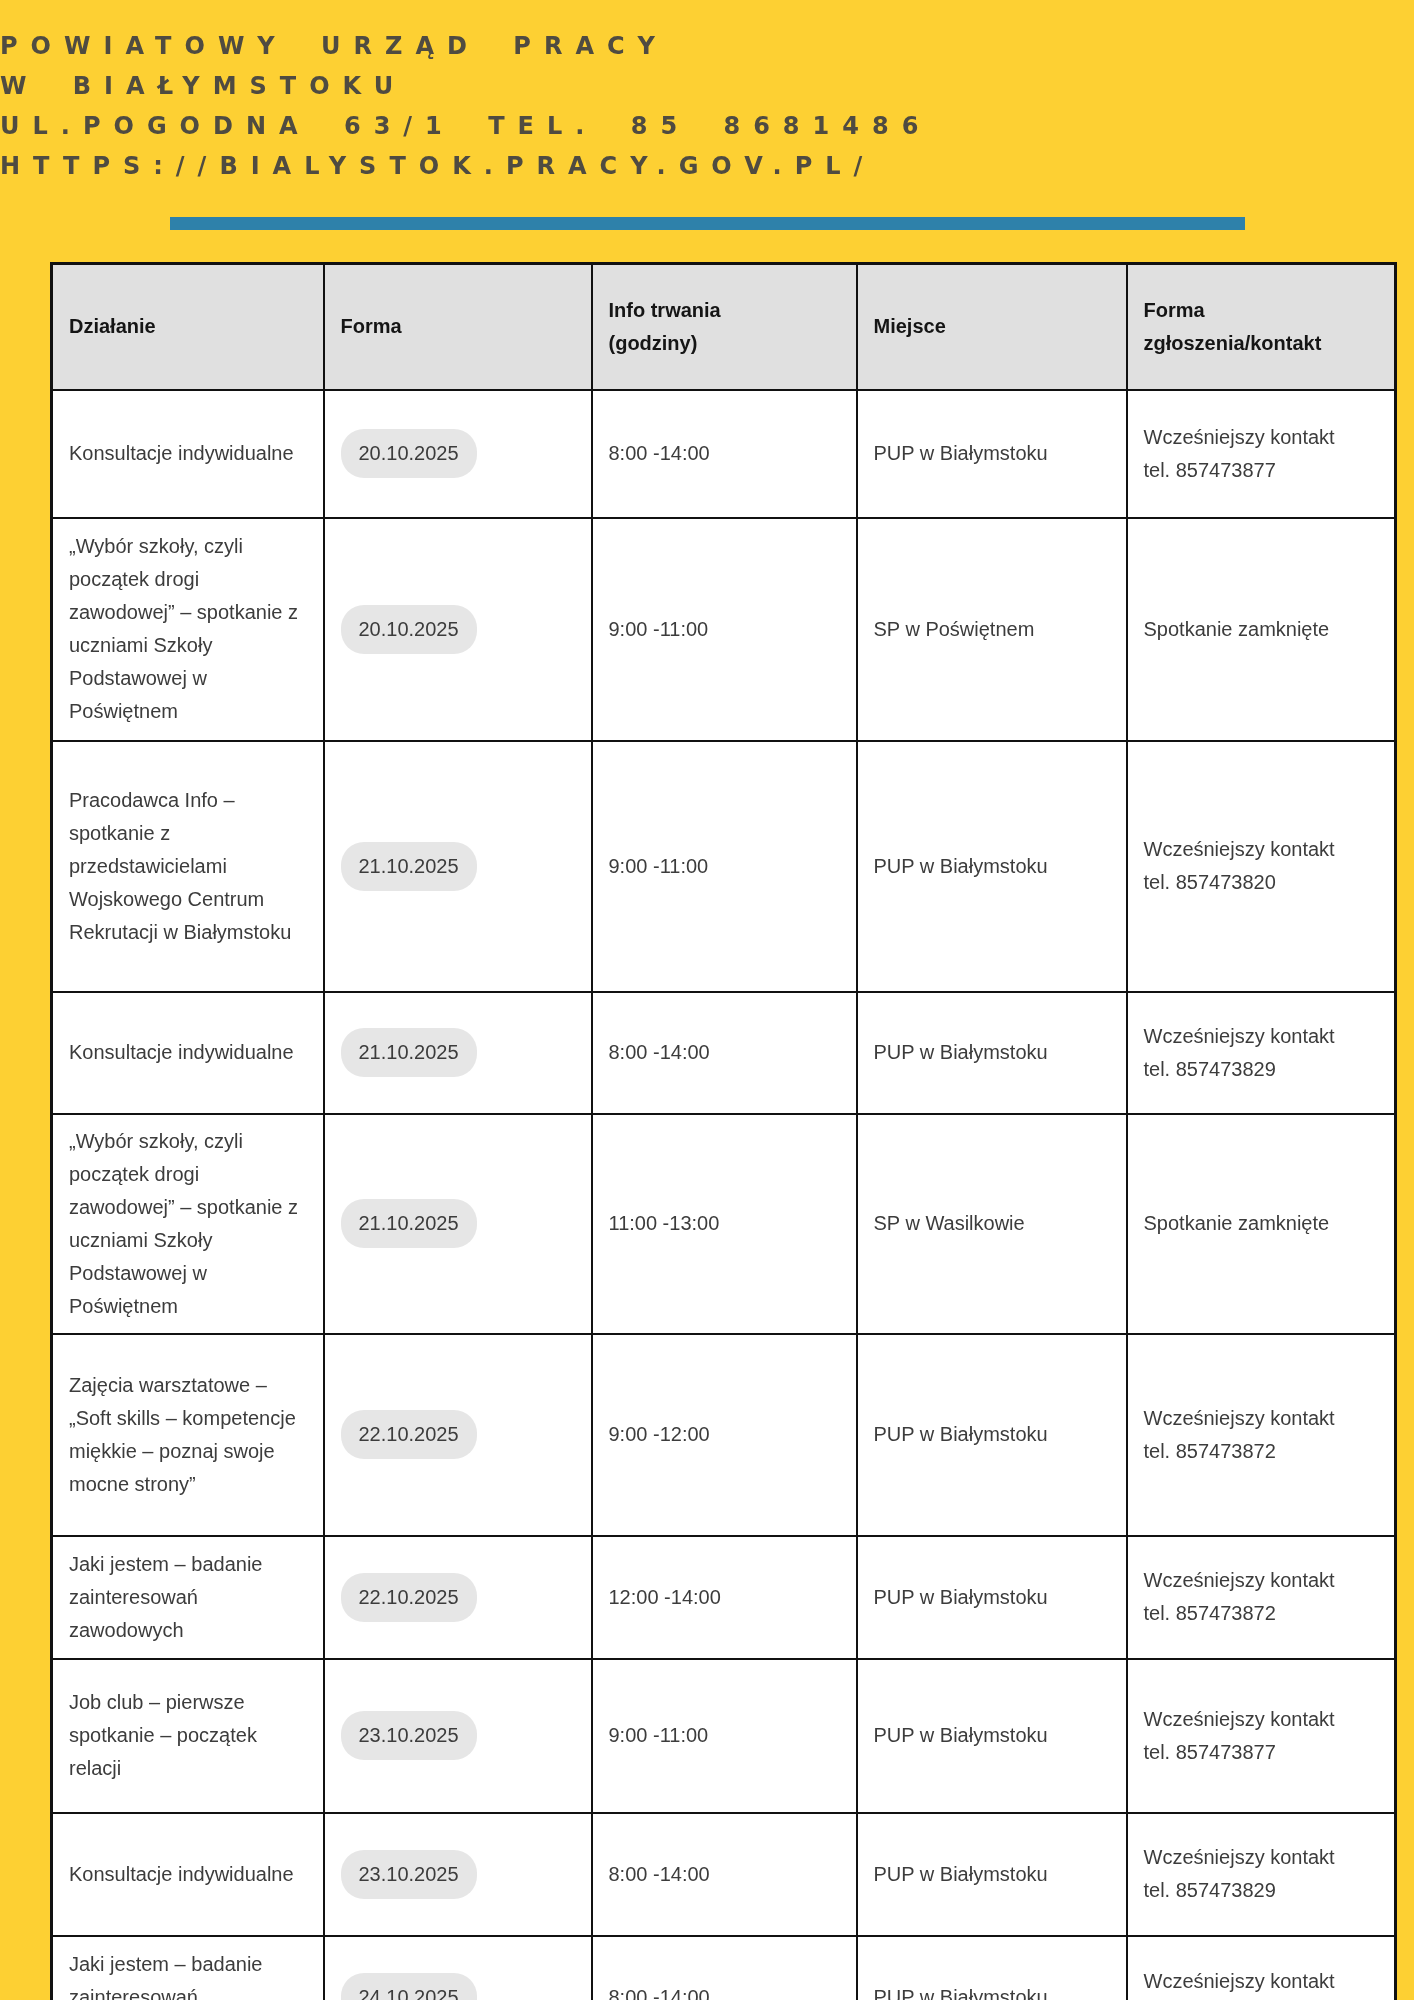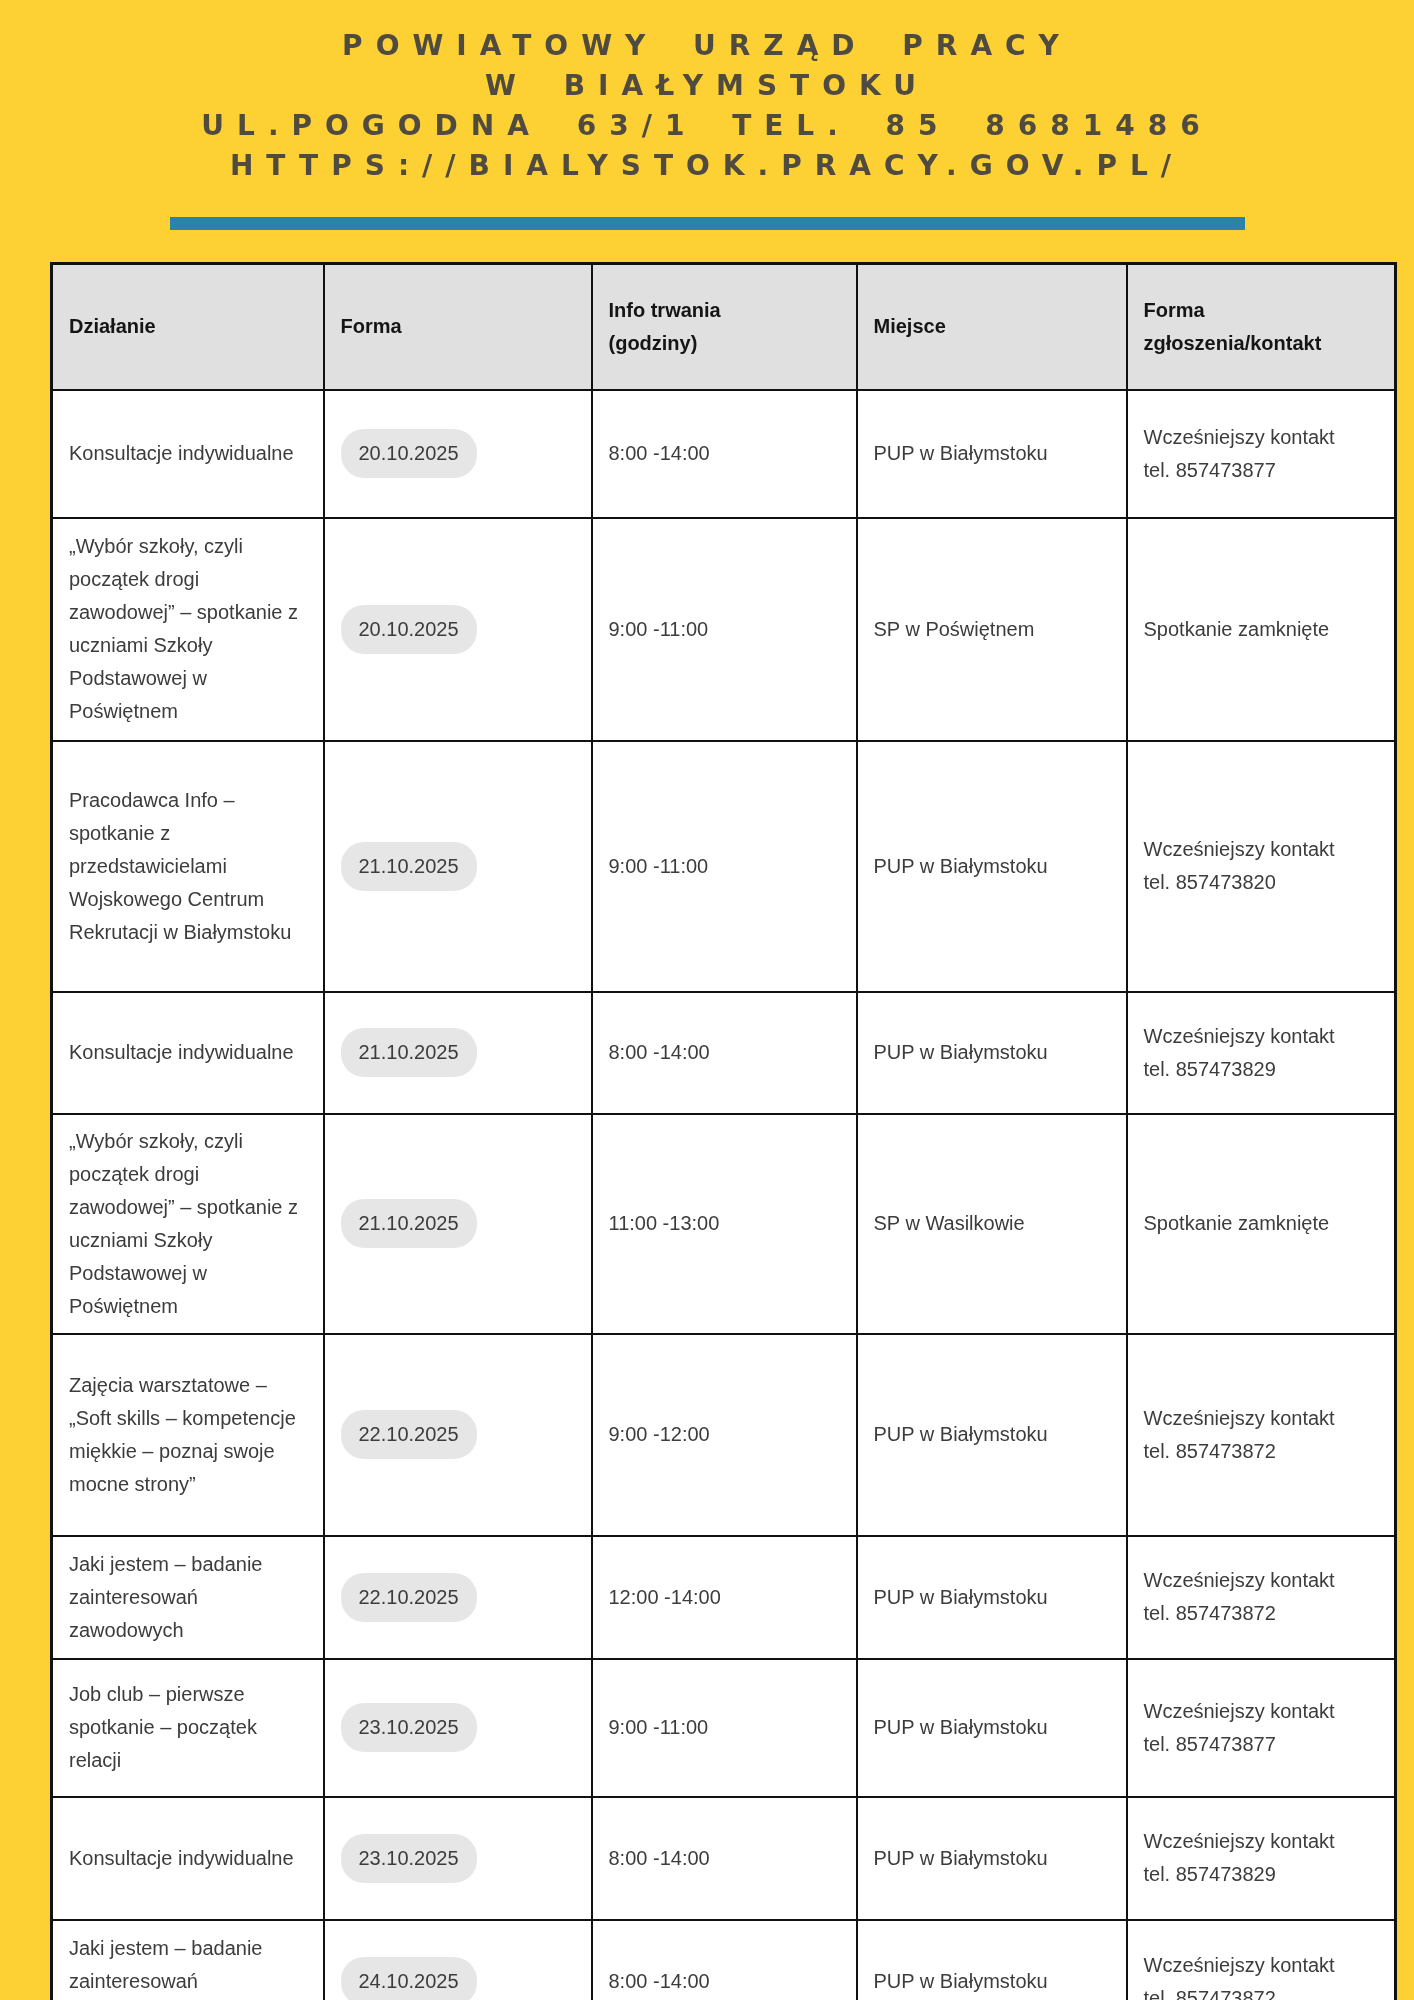--- a/index.html
+++ b/index.html
@@ -19,24 +19,24 @@
   body{
     width:1414px;
     height:2000px;
     background:var(--page-background);
     font-family:"Liberation Sans", sans-serif;
     color:var(--body-text);
     overflow:hidden;
   }
   .letterhead{
     padding-top:26px;
-    text-align:center;
+    text-align:left;
     font-family:"DejaVu Sans", sans-serif;
     font-weight:bold;
-    font-size:28px;
+    font-size:24px;
     line-height:40px;
     letter-spacing:13px;
     word-spacing:12px;
     color:var(--title-text);
   }
   .divider-bar{
     width:1075px;
     height:13px;
     margin:31px auto 0;
     background:var(--divider-bar);
@@ -67,21 +67,21 @@
     color:var(--header-text);
     font-weight:bold;
   }
   tbody tr:nth-child(1) {height:128px;}
   tbody tr:nth-child(2) {height:223px;}
   tbody tr:nth-child(3) {height:251px;}
   tbody tr:nth-child(4) {height:122px;}
   tbody tr:nth-child(5) {height:207px;}
   tbody tr:nth-child(6) {height:202px;}
   tbody tr:nth-child(7) {height:123px;}
-  tbody tr:nth-child(8) {height:138px;}
+  tbody tr:nth-child(8) {height:154px;}
   tbody tr:nth-child(9) {height:123px;}
   tbody tr:nth-child(10){height:125px;}
   .date-pill{
     display:inline-block;
     background:var(--date-pill-bg);
     border-radius:23px;
     padding:8px 18px;
     white-space:nowrap;
   }
 </style>

